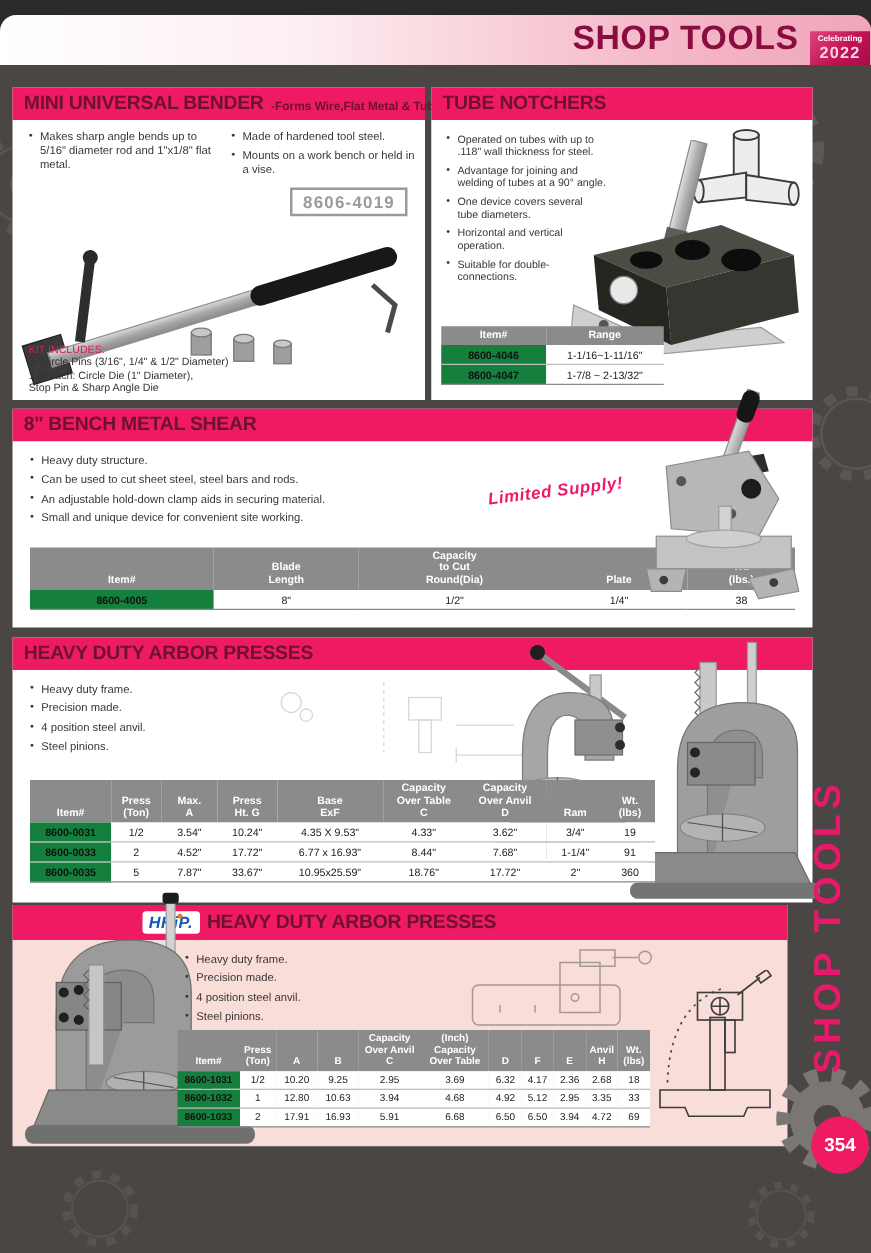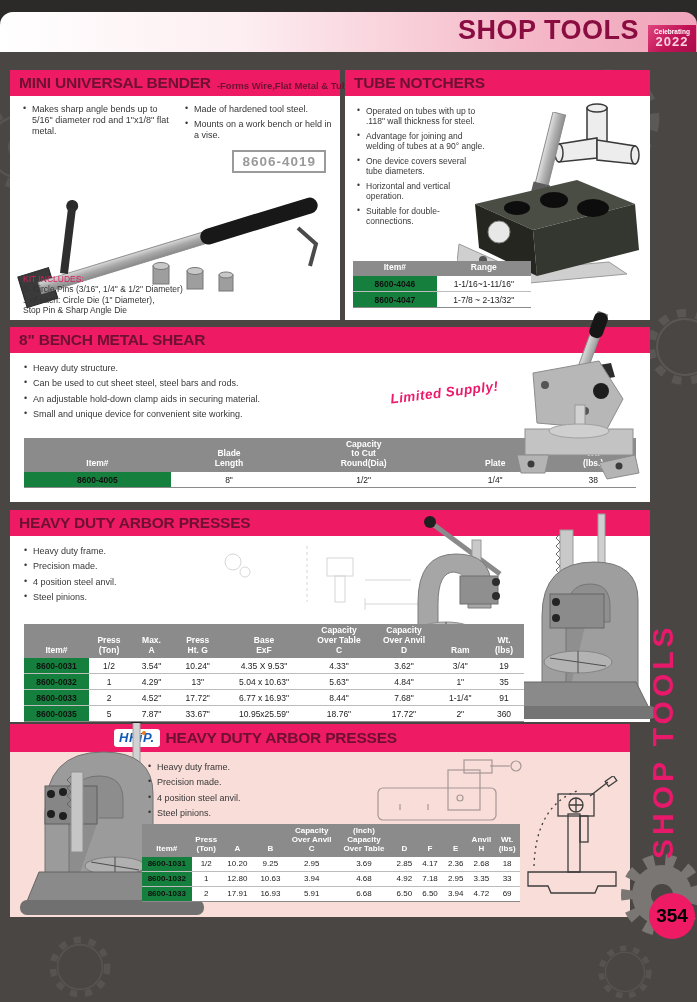--- a/index.html
+++ b/index.html
@@ -51,21 +51,21 @@
   .hhip::after { content:""; position:absolute; top:2px; right:14px; width:4px; height:4px;
                  border-radius:50%; background:#f07818; }
 
   .panel5 { background:#F8DDD8; }
 
   
   .vlabel { position:absolute; left:646px; top:596px; width:40px; height:266px;
             writing-mode:vertical-rl; transform:rotate(180deg); text-align:center;
             font-size:30px; font-weight:bold; color:#E8186A; letter-spacing:4px; z-index:4; }
   .pnum { position:absolute; left:649px; top:881px; width:46px; height:46px; border-radius:50%;
-          background:#EE1A63; color:#000000; font-weight:bold; font-size:19px;
+          background:#EE1A63; color:#ffffff; font-weight:bold; font-size:15px;
           display:flex; align-items:center; justify-content:center; z-index:5; }
 
   .deco { position:absolute; pointer-events:none; }
   svg { display:block; }
 </style>
 </head>
 <body>
 
 <div class="page">
 
@@ -404,31 +404,20 @@
           <tr>
             <td class="item">8600-0031</td>
             <td>1/2</td>
             <td>3.54"</td>
             <td>10.24"</td>
             <td>4.35 X 9.53"</td>
             <td>4.33"</td>
             <td>3.62"</td>
             <td>3/4"</td>
             <td>19</td>
-          </tr>
-          <tr>
-            <td class="item">8600-0032</td>
-            <td>1</td>
-            <td>4.29"</td>
-            <td>13"</td>
-            <td>5.04 x 10.63"</td>
-            <td>5.63"</td>
-            <td>4.84"</td>
-            <td>1"</td>
-            <td>35</td>
           </tr>
           <tr>
             <td class="item">8600-0033</td>
             <td>2</td>
             <td>4.52"</td>
             <td>17.72"</td>
             <td>6.77 x 16.93"</td>
             <td>8.44"</td>
             <td>7.68"</td>
             <td>1-1/4"</td>
@@ -531,35 +520,35 @@
         </tr>
           </thead>
         <tbody>
           <tr>
             <td class="item">8600-1031</td>
             <td>1/2</td>
             <td>10.20</td>
             <td>9.25</td>
             <td>2.95</td>
             <td>3.69</td>
-            <td>2.85</td>
+            <td>6.32</td>
             <td>4.17</td>
             <td>2.36</td>
             <td>2.68</td>
             <td>18</td>
           </tr>
           <tr>
             <td class="item">8600-1032</td>
             <td>1</td>
             <td>12.80</td>
             <td>10.63</td>
             <td>3.94</td>
             <td>4.68</td>
             <td>4.92</td>
-            <td>7.18</td>
+            <td>5.12</td>
             <td>2.95</td>
             <td>3.35</td>
             <td>33</td>
           </tr>
           <tr>
             <td class="item">8600-1033</td>
             <td>2</td>
             <td>17.91</td>
             <td>16.93</td>
             <td>5.91</td>

